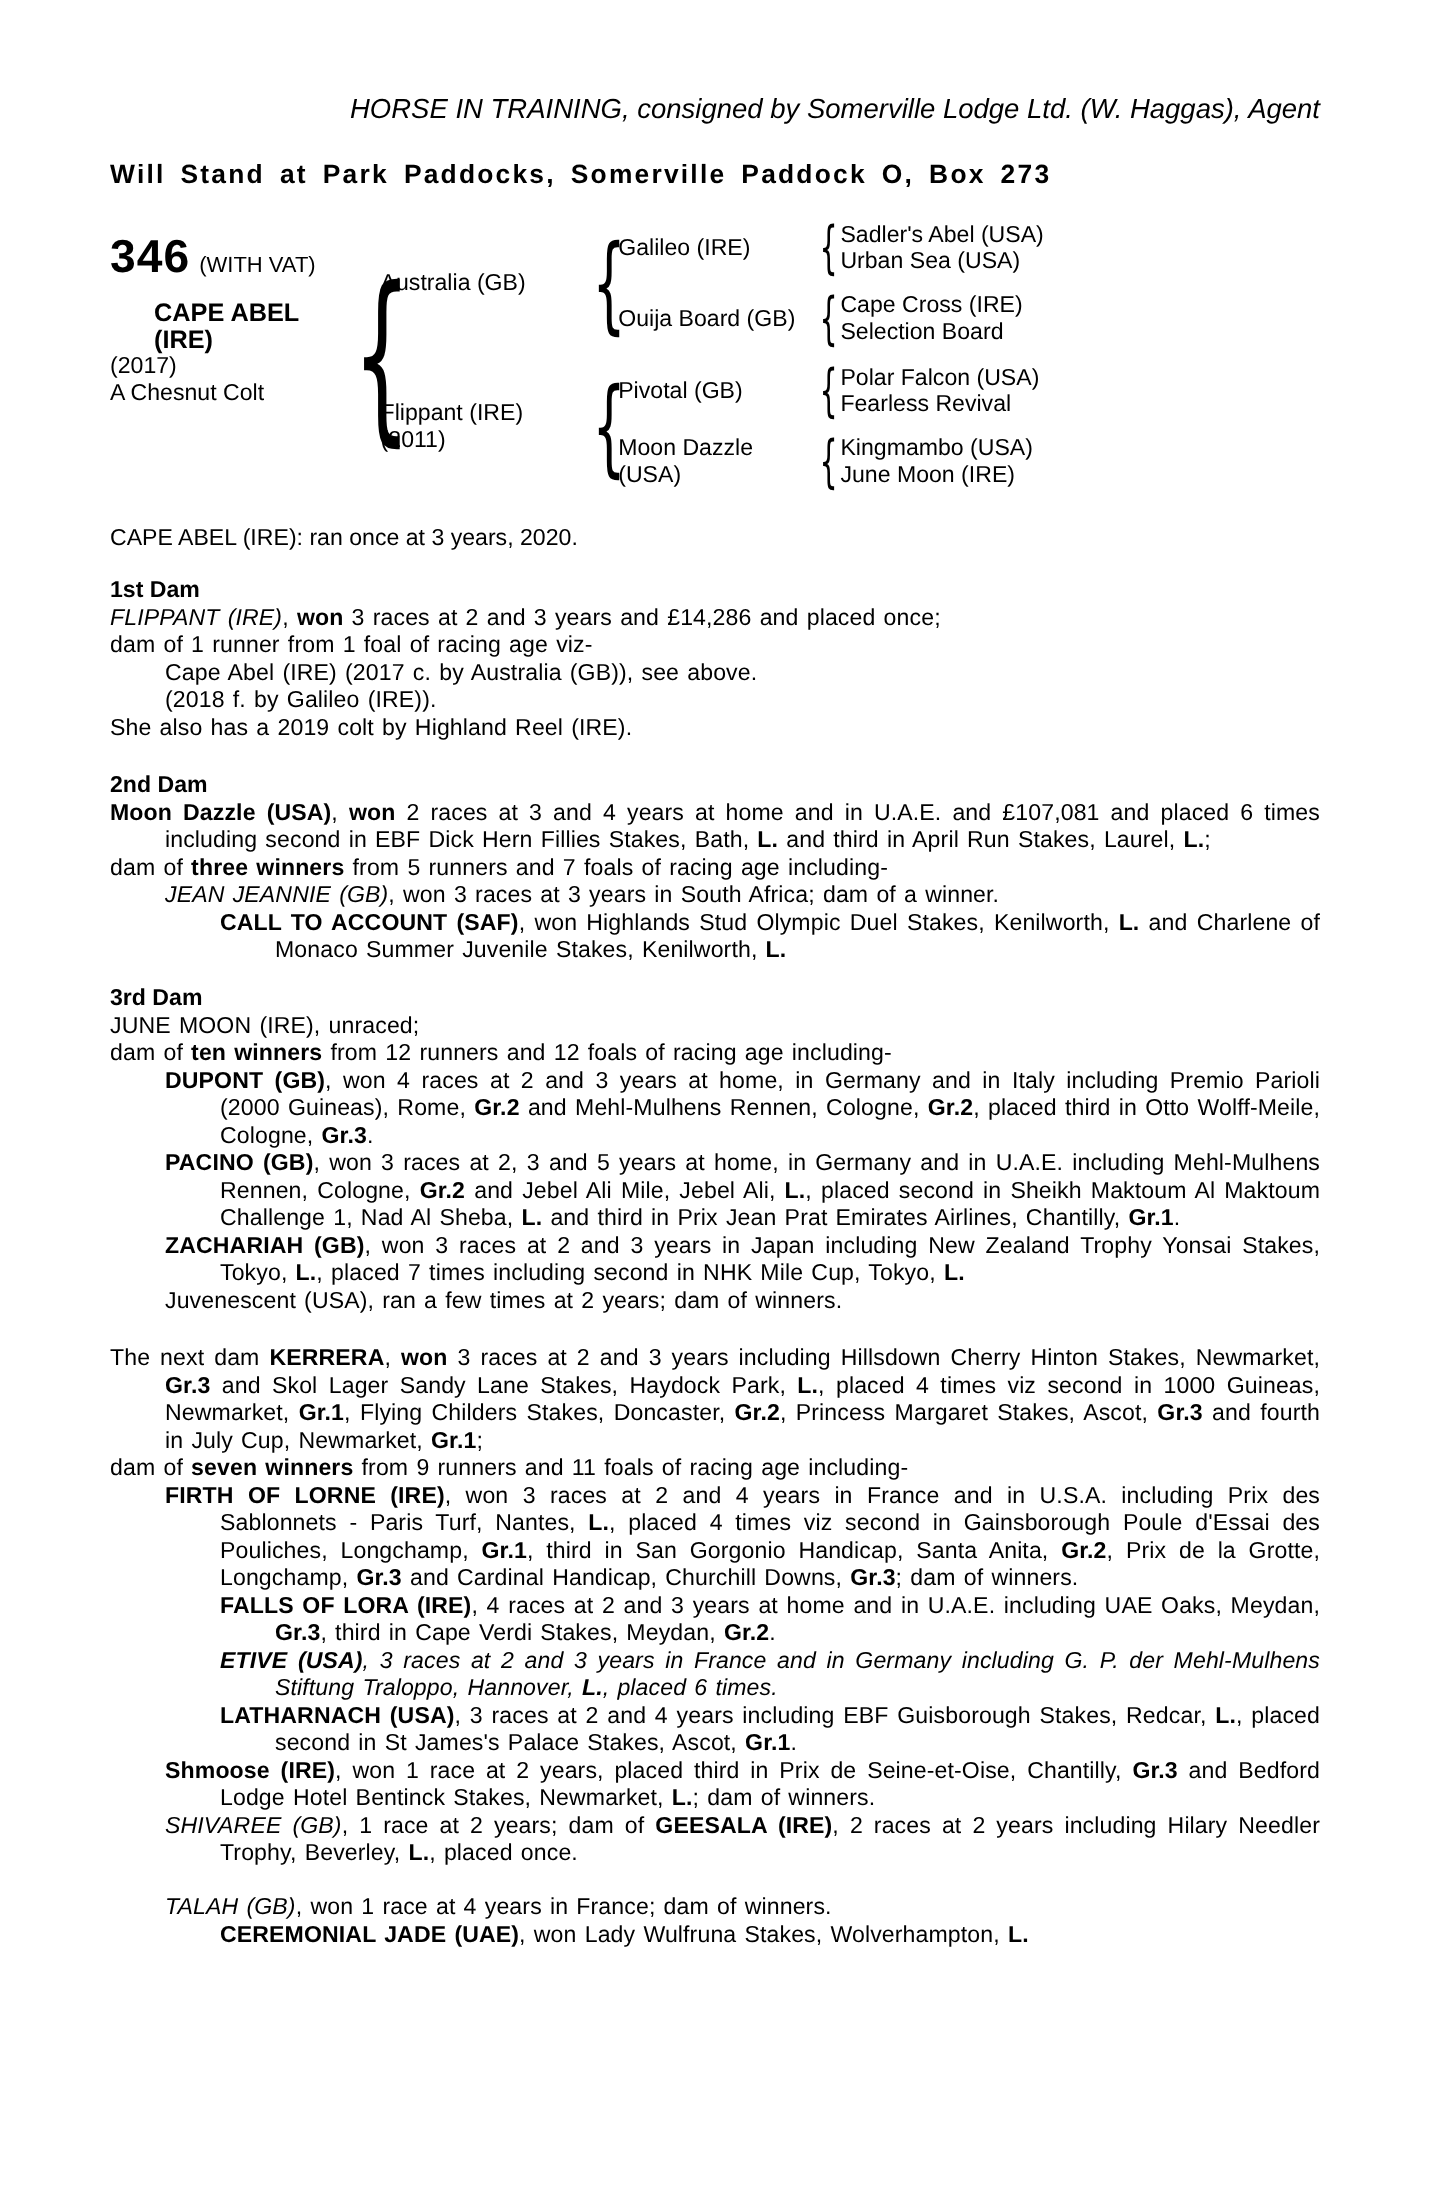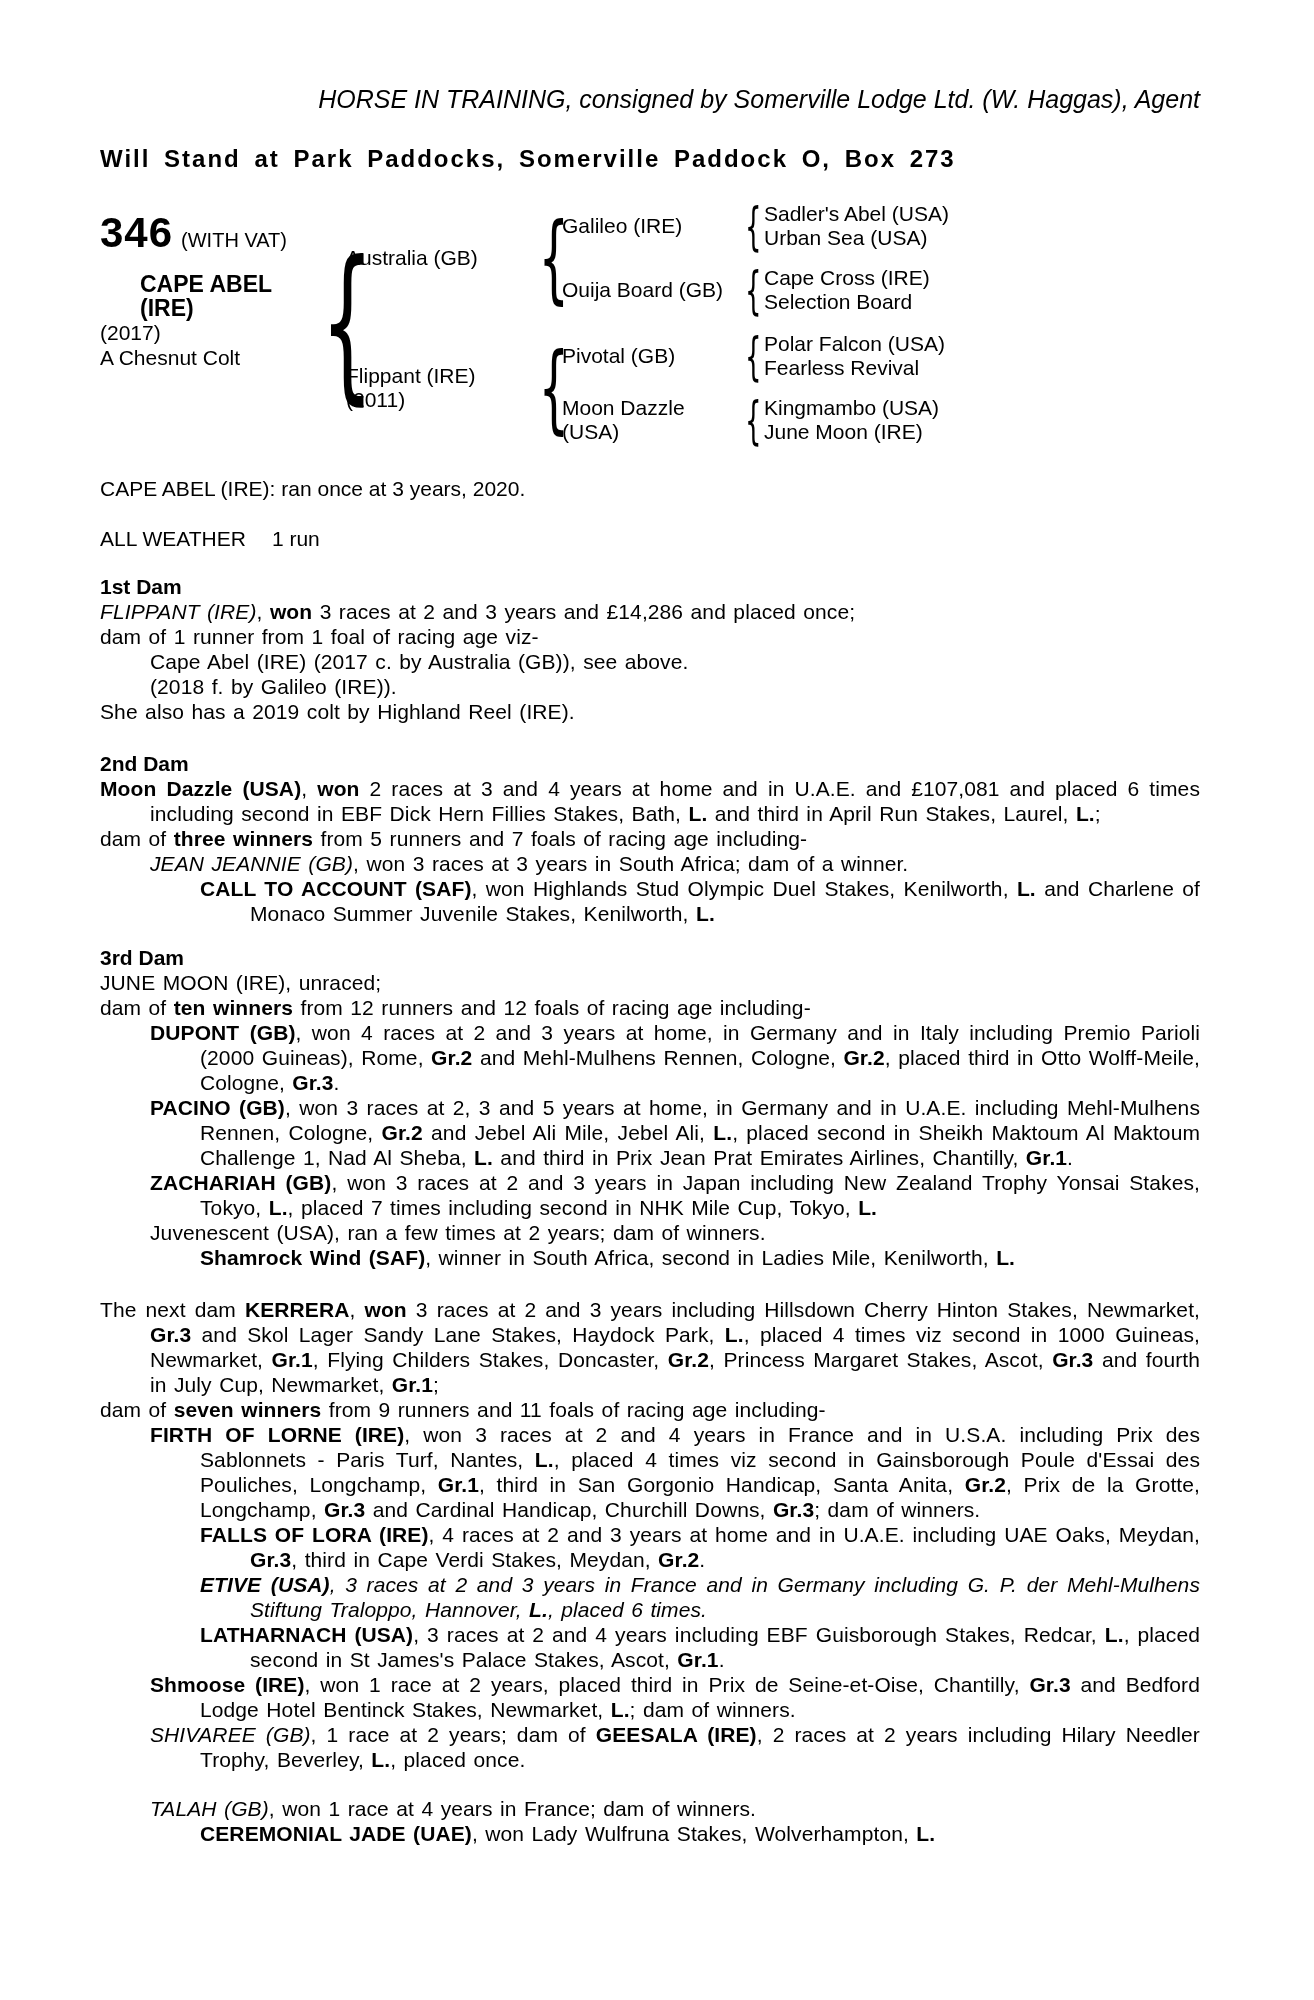--- a/index.html
+++ b/index.html
@@ -123,23 +123,20 @@
               <div>June Moon (IRE)</div>
             </div>
           </div>
         </div>
       </div>
 
     </div>
   </div>
 
   <div class="race-summary">CAPE ABEL (IRE): ran once at 3 years, 2020.</div>
-  <div class="race-line">
-    <span>ALL WEATHER</span><span class="runs">1 run</span>
-  </div>
 
   <div id="body-sections">
       <p class="heading">1st Dam</p>
       <p class="para" style="padding-left: 50px; text-indent: -50px;"><span class="i">FLIPPANT (IRE)</span><span>, </span><span class="b">won</span><span> 3 races at 2 and 3 years and £14,286 and placed once;</span></p>
       <p class="para" style="padding-left: 50px; text-indent: -50px;"><span>dam of 1 runner from 1 foal of racing age viz-</span></p>
       <p class="para" style="padding-left: 100px; text-indent: -50px;"><span>Cape Abel (IRE) (2017 c. by Australia (GB)), see above.</span></p>
       <p class="para" style="padding-left: 100px; text-indent: -50px;"><span>(2018 f. by Galileo (IRE)).</span></p>
       <p class="para" style="padding-left: 50px; text-indent: -50px;"><span>She also has a 2019 colt by Highland Reel (IRE).</span></p>
       <div style="height: 27px;"></div>
       <p class="heading">2nd Dam</p>
@@ -148,21 +145,20 @@
       <p class="para" style="padding-left: 100px; text-indent: -50px;"><span class="i">JEAN JEANNIE (GB)</span><span>, won 3 races at 3 years in South Africa; dam of a winner.</span></p>
       <p class="para" style="padding-left: 150px; text-indent: -50px;"><span class="b">CALL TO ACCOUNT (SAF)</span><span>, won Highlands Stud Olympic Duel Stakes, Kenilworth, </span><span class="b">L.</span><span> and Charlene of Monaco Summer Juvenile Stakes, Kenilworth, </span><span class="b">L.</span></p>
       <div style="height: 19px;"></div>
       <p class="heading">3rd Dam</p>
       <p class="para" style="padding-left: 50px; text-indent: -50px;"><span>JUNE MOON (IRE), unraced;</span></p>
       <p class="para" style="padding-left: 50px; text-indent: -50px;"><span>dam of </span><span class="b">ten winners</span><span> from 12 runners and 12 foals of racing age including-</span></p>
       <p class="para" style="padding-left: 100px; text-indent: -50px;"><span class="b">DUPONT (GB)</span><span>, won 4 races at 2 and 3 years at home, in Germany and in Italy including Premio Parioli (2000 Guineas), Rome, </span><span class="b">Gr.2</span><span> and Mehl-Mulhens Rennen, Cologne, </span><span class="b">Gr.2</span><span>, placed third in Otto Wolff-Meile, Cologne, </span><span class="b">Gr.3</span><span>.</span></p>
       <p class="para" style="padding-left: 100px; text-indent: -50px;"><span class="b">PACINO (GB)</span><span>, won 3 races at 2, 3 and 5 years at home, in Germany and in U.A.E. including Mehl-Mulhens Rennen, Cologne, </span><span class="b">Gr.2</span><span> and Jebel Ali Mile, Jebel Ali, </span><span class="b">L.</span><span>, placed second in Sheikh Maktoum Al Maktoum Challenge 1, Nad Al Sheba, </span><span class="b">L.</span><span> and third in Prix Jean Prat Emirates Airlines, Chantilly, </span><span class="b">Gr.1</span><span>.</span></p>
       <p class="para" style="padding-left: 100px; text-indent: -50px;"><span class="b">ZACHARIAH (GB)</span><span>, won 3 races at 2 and 3 years in Japan including New Zealand Trophy Yonsai Stakes, Tokyo, </span><span class="b">L.</span><span>, placed 7 times including second in NHK Mile Cup, Tokyo, </span><span class="b">L.</span></p>
       <p class="para" style="padding-left: 100px; text-indent: -50px;"><span>Juvenescent (USA), ran a few times at 2 years; dam of winners.</span></p>
-      <p class="para" style="padding-left: 150px; text-indent: -50px;"><span class="b">Shamrock Wind (SAF)</span><span>, winner in South Africa, second in Ladies Mile, Kenilworth, </span><span class="b">L.</span></p>
       <div style="height: 27px;"></div>
       <p class="para" style="padding-left: 50px; text-indent: -50px;"><span>The next dam </span><span class="b">KERRERA</span><span>, </span><span class="b">won</span><span> 3 races at 2 and 3 years including Hillsdown Cherry Hinton Stakes, Newmarket, </span><span class="b">Gr.3</span><span> and Skol Lager Sandy Lane Stakes, Haydock Park, </span><span class="b">L.</span><span>, placed 4 times viz second in 1000 Guineas, Newmarket, </span><span class="b">Gr.1</span><span>, Flying Childers Stakes, Doncaster, </span><span class="b">Gr.2</span><span>, Princess Margaret Stakes, Ascot, </span><span class="b">Gr.3</span><span> and fourth in July Cup, Newmarket, </span><span class="b">Gr.1</span><span>;</span></p>
       <p class="para" style="padding-left: 50px; text-indent: -50px;"><span>dam of </span><span class="b">seven winners</span><span> from 9 runners and 11 foals of racing age including-</span></p>
       <p class="para" style="padding-left: 100px; text-indent: -50px;"><span class="b">FIRTH OF LORNE (IRE)</span><span>, won 3 races at 2 and 4 years in France and in U.S.A. including Prix des Sablonnets - Paris Turf, Nantes, </span><span class="b">L.</span><span>, placed 4 times viz second in Gainsborough Poule d'Essai des Pouliches, Longchamp, </span><span class="b">Gr.1</span><span>, third in San Gorgonio Handicap, Santa Anita, </span><span class="b">Gr.2</span><span>, Prix de la Grotte, Longchamp, </span><span class="b">Gr.3</span><span> and Cardinal Handicap, Churchill Downs, </span><span class="b">Gr.3</span><span>; dam of winners.</span></p>
       <p class="para" style="padding-left: 150px; text-indent: -50px;"><span class="b">FALLS OF LORA (IRE)</span><span>, 4 races at 2 and 3 years at home and in U.A.E. including UAE Oaks, Meydan, </span><span class="b">Gr.3</span><span>, third in Cape Verdi Stakes, Meydan, </span><span class="b">Gr.2</span><span>.</span></p>
       <p class="para" style="padding-left: 150px; text-indent: -50px; font-style: italic;"><span class="b">ETIVE (USA)</span><span>, 3 races at 2 and 3 years in France and in Germany including G. P. der Mehl-Mulhens Stiftung Traloppo, Hannover, </span><span class="b">L.</span><span>, placed 6 times.</span></p>
       <p class="para" style="padding-left: 150px; text-indent: -50px;"><span class="b">LATHARNACH (USA)</span><span>, 3 races at 2 and 4 years including EBF Guisborough Stakes, Redcar, </span><span class="b">L.</span><span>, placed second in St James's Palace Stakes, Ascot, </span><span class="b">Gr.1</span><span>.</span></p>
       <p class="para" style="padding-left: 100px; text-indent: -50px;"><span class="b">Shmoose (IRE)</span><span>, won 1 race at 2 years, placed third in Prix de Seine-et-Oise, Chantilly, </span><span class="b">Gr.3</span><span> and Bedford Lodge Hotel Bentinck Stakes, Newmarket, </span><span class="b">L.</span><span>; dam of winners.</span></p>
       <p class="para" style="padding-left: 100px; text-indent: -50px;"><span class="i">SHIVAREE (GB)</span><span>, 1 race at 2 years; dam of </span><span class="b">GEESALA (IRE)</span><span>, 2 races at 2 years including Hilary Needler Trophy, Beverley, </span><span class="b">L.</span><span>, placed once.</span></p>
       <p class="para" style="padding-left: 100px; text-indent: -50px; margin-top: 24px;"><span class="i">TALAH (GB)</span><span>, won 1 race at 4 years in France; dam of winners.</span></p>

